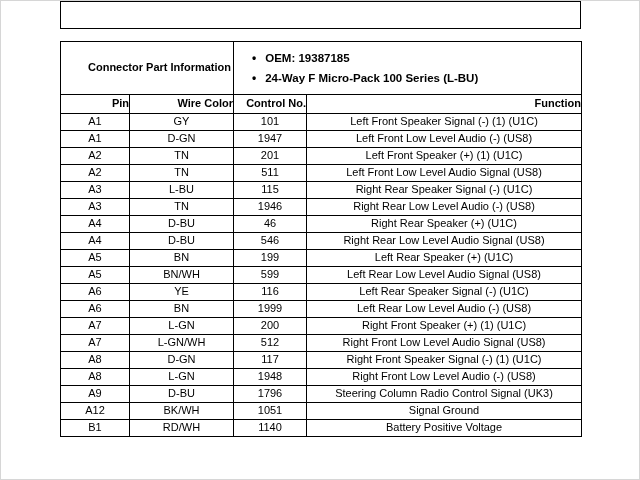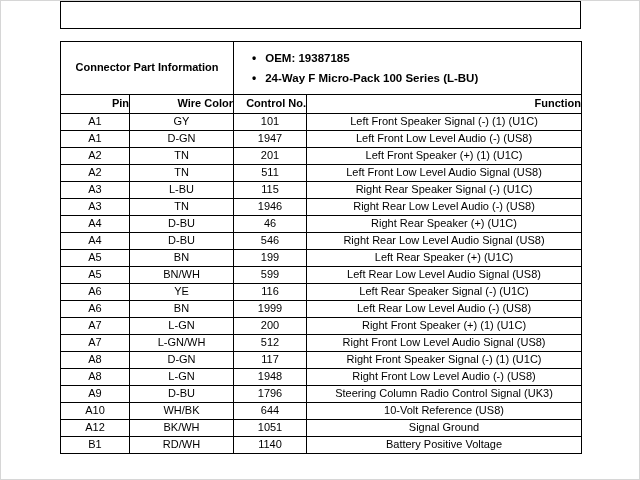--- a/index.html
+++ b/index.html
@@ -36,21 +36,21 @@
     border: 1px solid #000000;
     font-size: 11px;
     line-height: 1.25;
     color: #000;
     overflow: hidden;
     white-space: nowrap;
   }
   .info-left {
     font-weight: bold;
     font-size: 11.5px;
-    text-align: center;
+    text-align: right;
     vertical-align: middle;
     height: 53px;
     padding: 2px;
     white-space: normal;
   }
   .info-right {
     vertical-align: middle;
     padding: 3px 6px 3px 18px;
   }
   .bullet-line {
@@ -213,26 +213,20 @@
     <td class="cell">1948</td>
     <td class="cell cell-function">Right Front Low Level Audio (-) (US8)</td>
   </tr>
         <tr>
     <td class="cell">A9</td>
     <td class="cell">D-BU</td>
     <td class="cell">1796</td>
     <td class="cell cell-function">Steering Column Radio Control Signal (UK3)</td>
   </tr>
         <tr>
-    <td class="cell">A10</td>
-    <td class="cell">WH/BK</td>
-    <td class="cell">644</td>
-    <td class="cell cell-function">10-Volt Reference (US8)</td>
-  </tr>
-        <tr>
     <td class="cell">A12</td>
     <td class="cell">BK/WH</td>
     <td class="cell">1051</td>
     <td class="cell cell-function">Signal Ground</td>
   </tr>
         <tr>
     <td class="cell">B1</td>
     <td class="cell">RD/WH</td>
     <td class="cell">1140</td>
     <td class="cell cell-function">Battery Positive Voltage</td>

